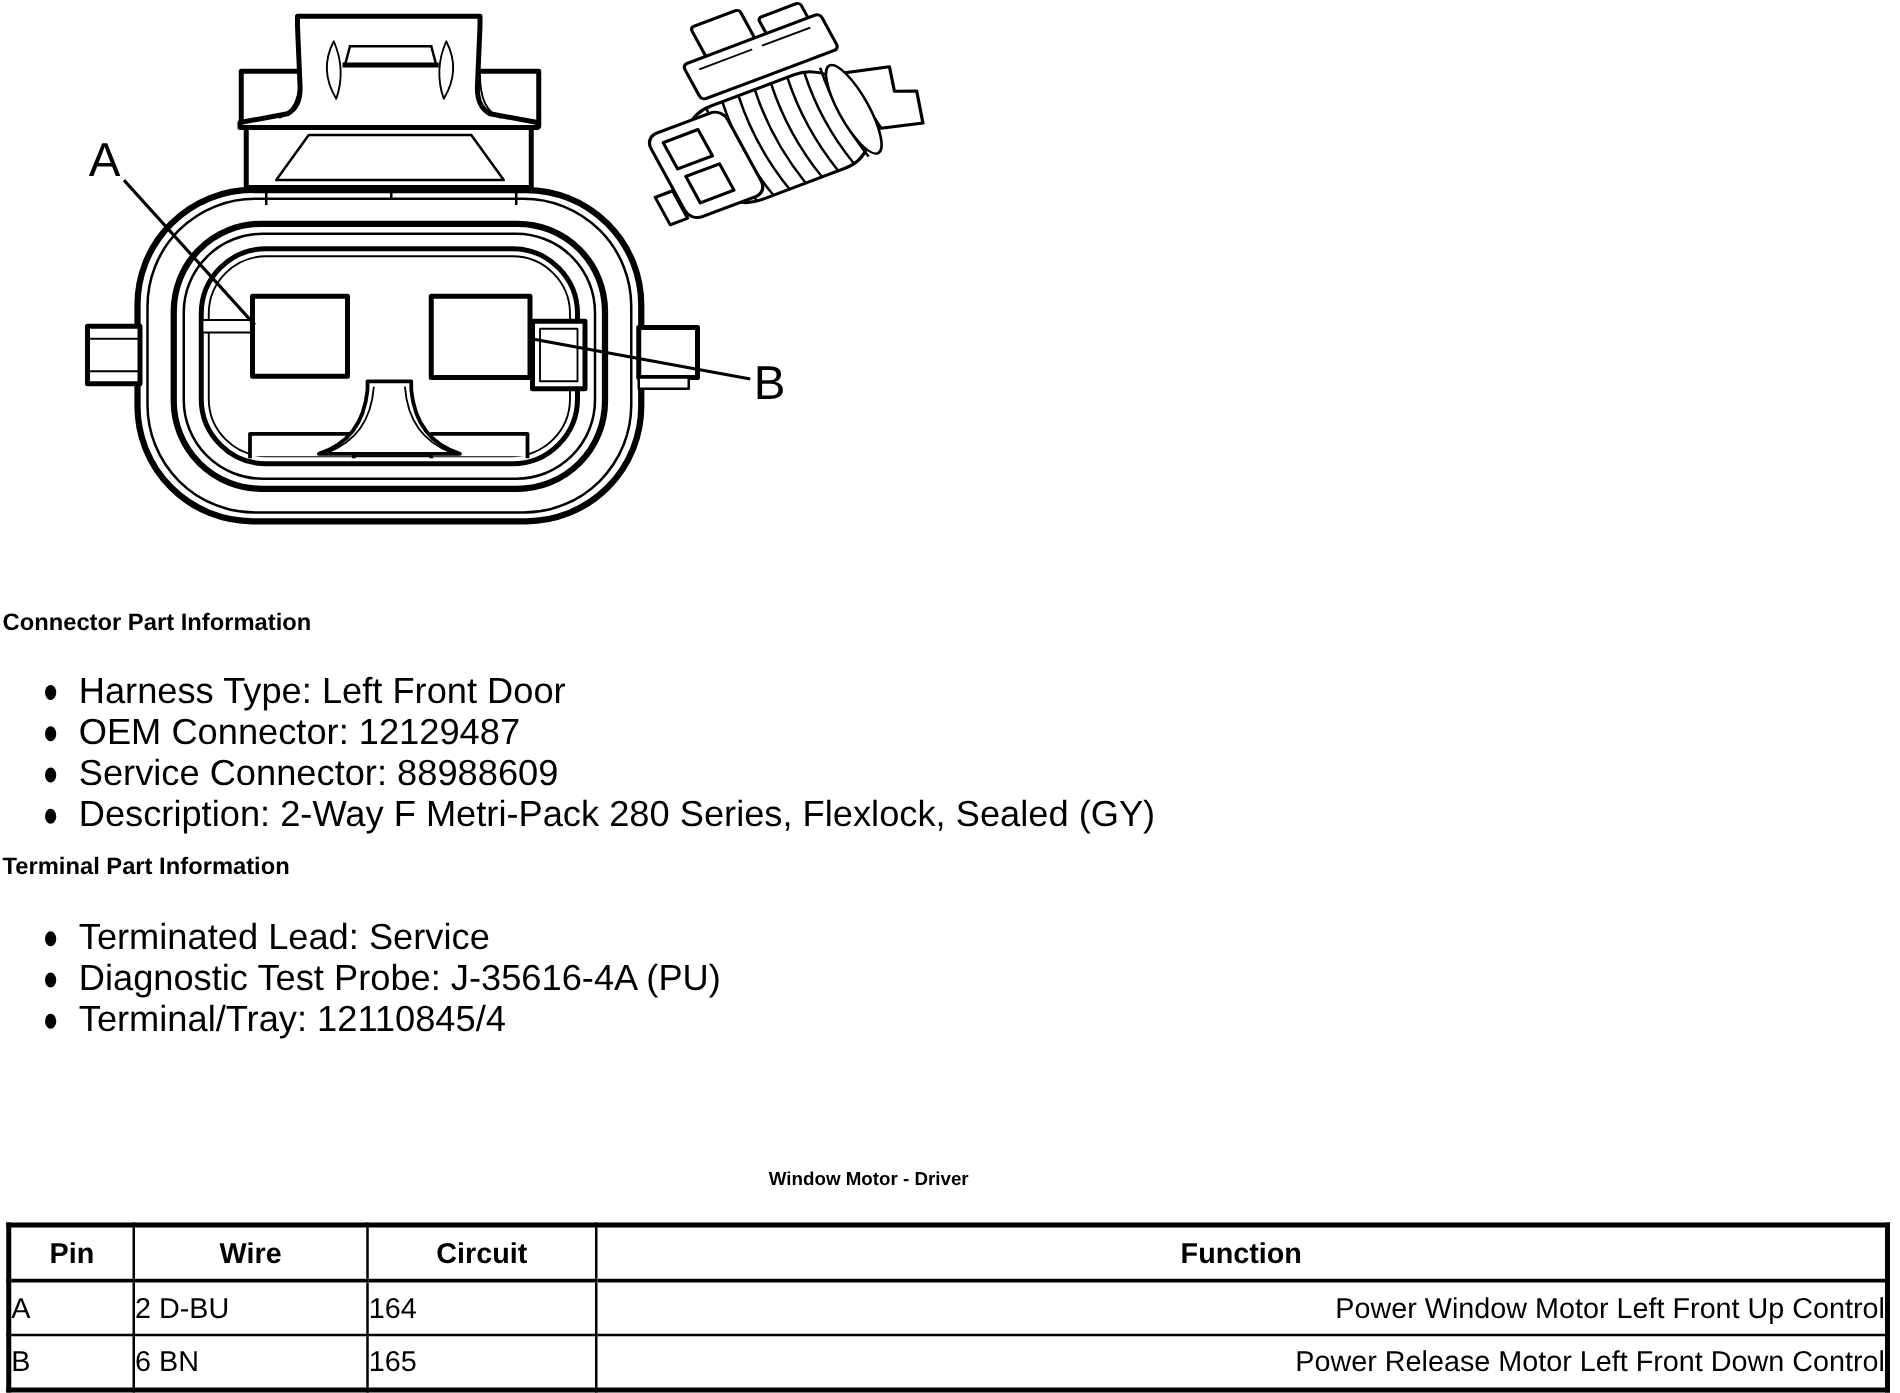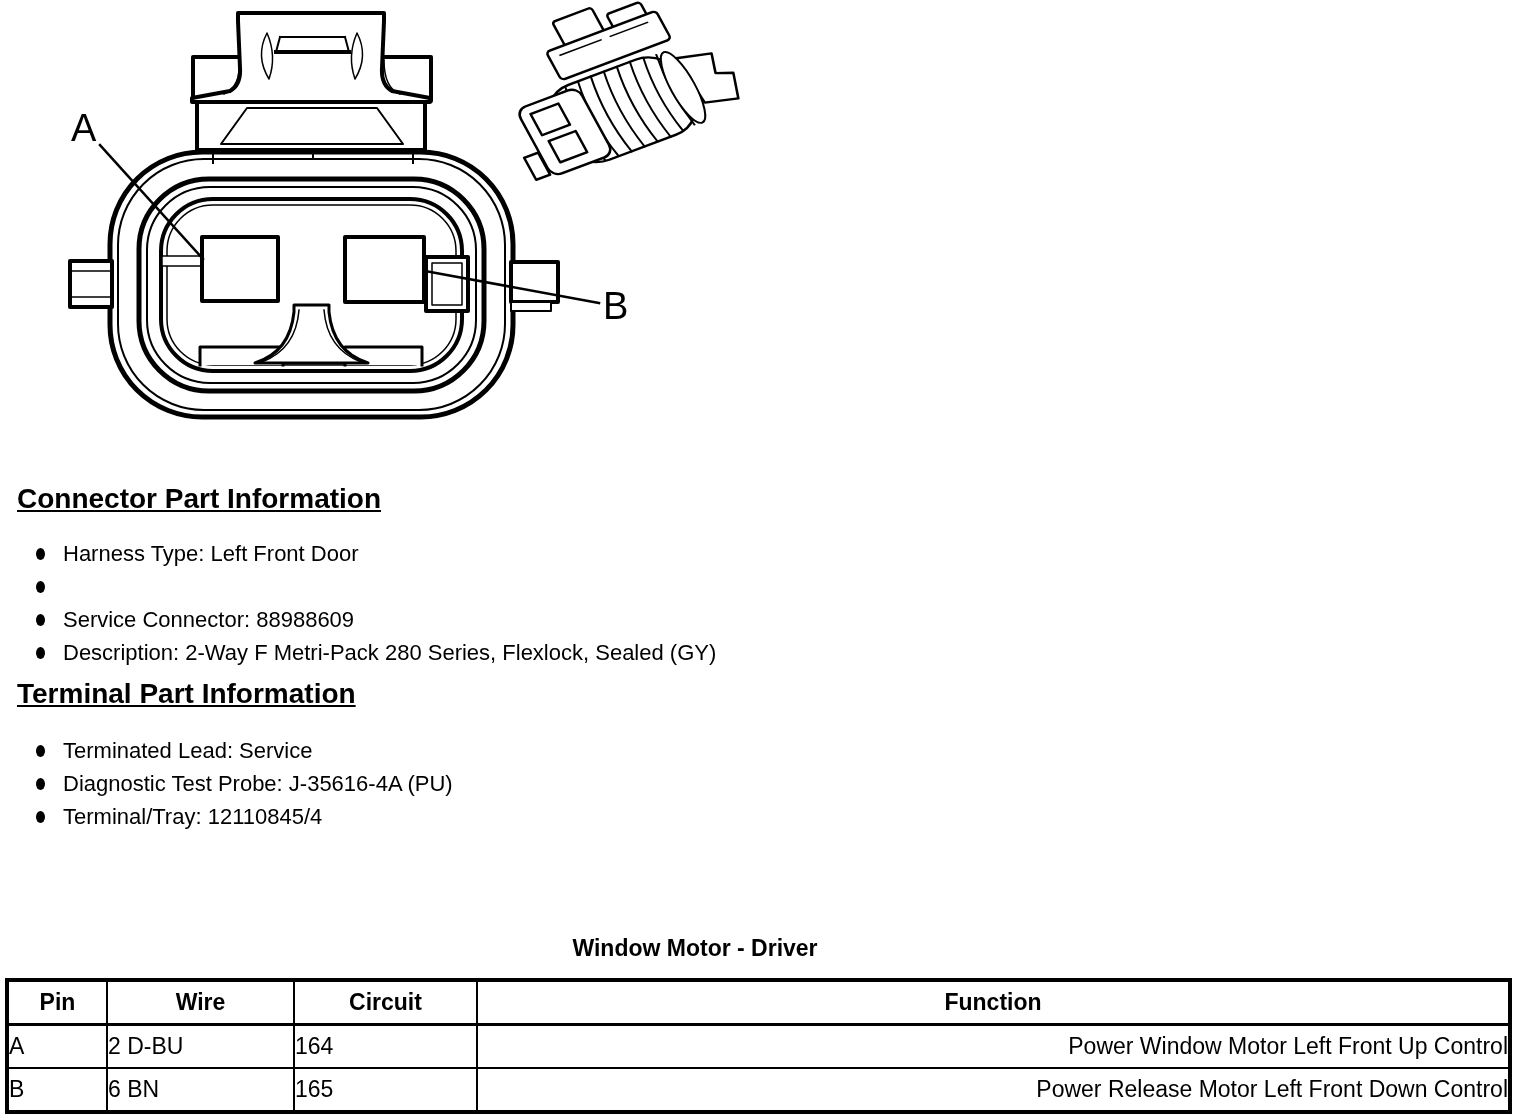--- a/index.html
+++ b/index.html
@@ -3,35 +3,35 @@
 <meta charset="utf-8">
 <style>
   html,body{margin:0;padding:0;}
   body{
     width:1520px;height:1114px;position:relative;overflow:hidden;
     background:#ffffff;color:#000000;
     font-family:"Liberation Sans", sans-serif;
   }
   .fig{position:absolute;left:0;top:0;}
   .sec-heading{
-    position:absolute;left:17px;margin:0;
-    font-size:28px;font-weight:bold;line-height:26px;white-space:nowrap;text-decoration:underline;
+    position:absolute;left:2px;margin:0;
+    font-size:19px;font-weight:bold;line-height:26px;white-space:nowrap;
   }
   ul.blist{position:absolute;left:0;margin:0;padding:0;list-style:none;}
   ul.blist li{
     position:relative;height:33px;padding-left:63px;
-    font-size:22px;line-height:33px;white-space:nowrap;
+    font-size:29px;line-height:33px;white-space:nowrap;
   }
   .dot{
     position:absolute;left:36px;top:11px;width:9px;height:12px;
     background:#000;border-radius:50%;
   }
   .tbl-title{
     position:absolute;top:935px;left:0;width:1390px;margin:0;
-    text-align:center;font-size:23px;font-weight:bold;
+    text-align:center;font-size:15px;font-weight:bold;
   }
   table.pins{
     position:absolute;left:5px;top:978px;width:1507px;
     border-collapse:collapse;table-layout:fixed;
     border:4px solid #000;
   }
   table.pins th, table.pins td{
     border:2px solid #000;height:41px;padding:0;
     font-size:23px;overflow:hidden;white-space:nowrap;
   }
@@ -128,20 +128,21 @@
 
 <h2 class="sec-heading" style="top:486px">Connector Part Information</h2>
 
 <ul class="blist" style="top:537px">
   <li>
     <span class="dot"></span>
     <span>Harness Type: Left Front Door</span>
   </li>
   <li>
     <span class="dot"></span>
+    <span>OEM Connector: 12129487</span>
   </li>
   <li>
     <span class="dot"></span>
     <span>Service Connector: 88988609</span>
   </li>
   <li>
     <span class="dot"></span>
     <span>Description: 2-Way F Metri-Pack 280 Series, Flexlock, Sealed (GY)</span>
   </li>
 </ul>

